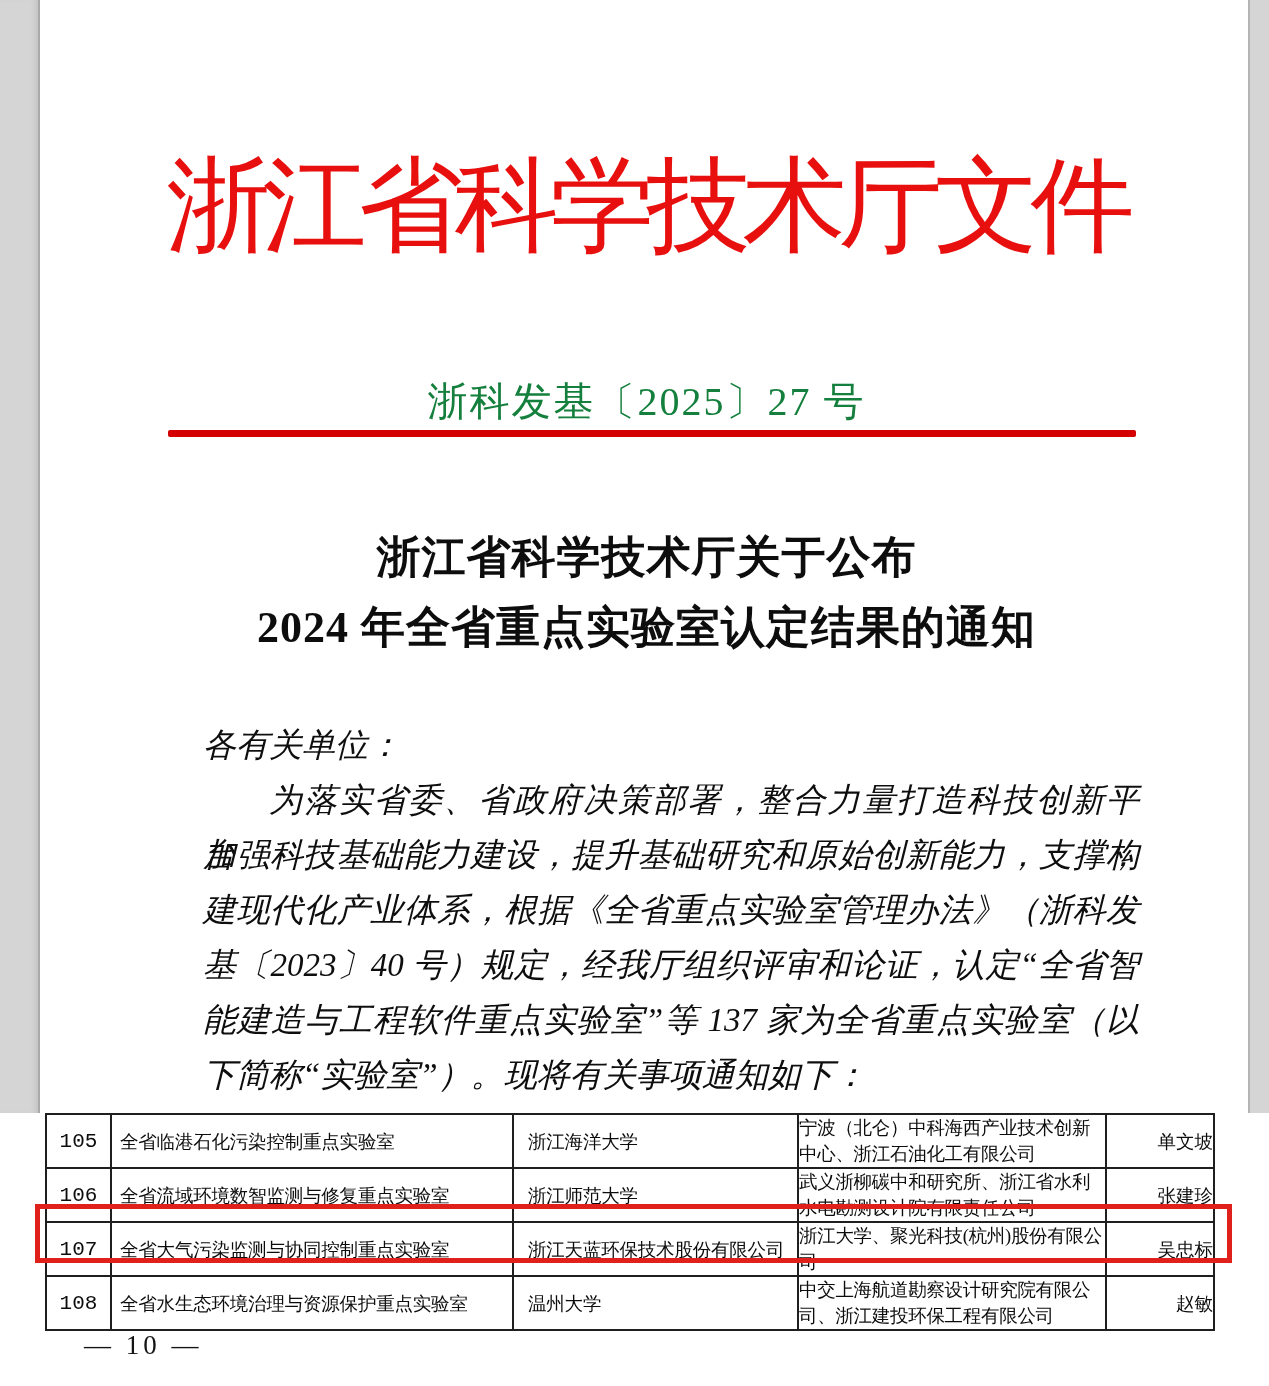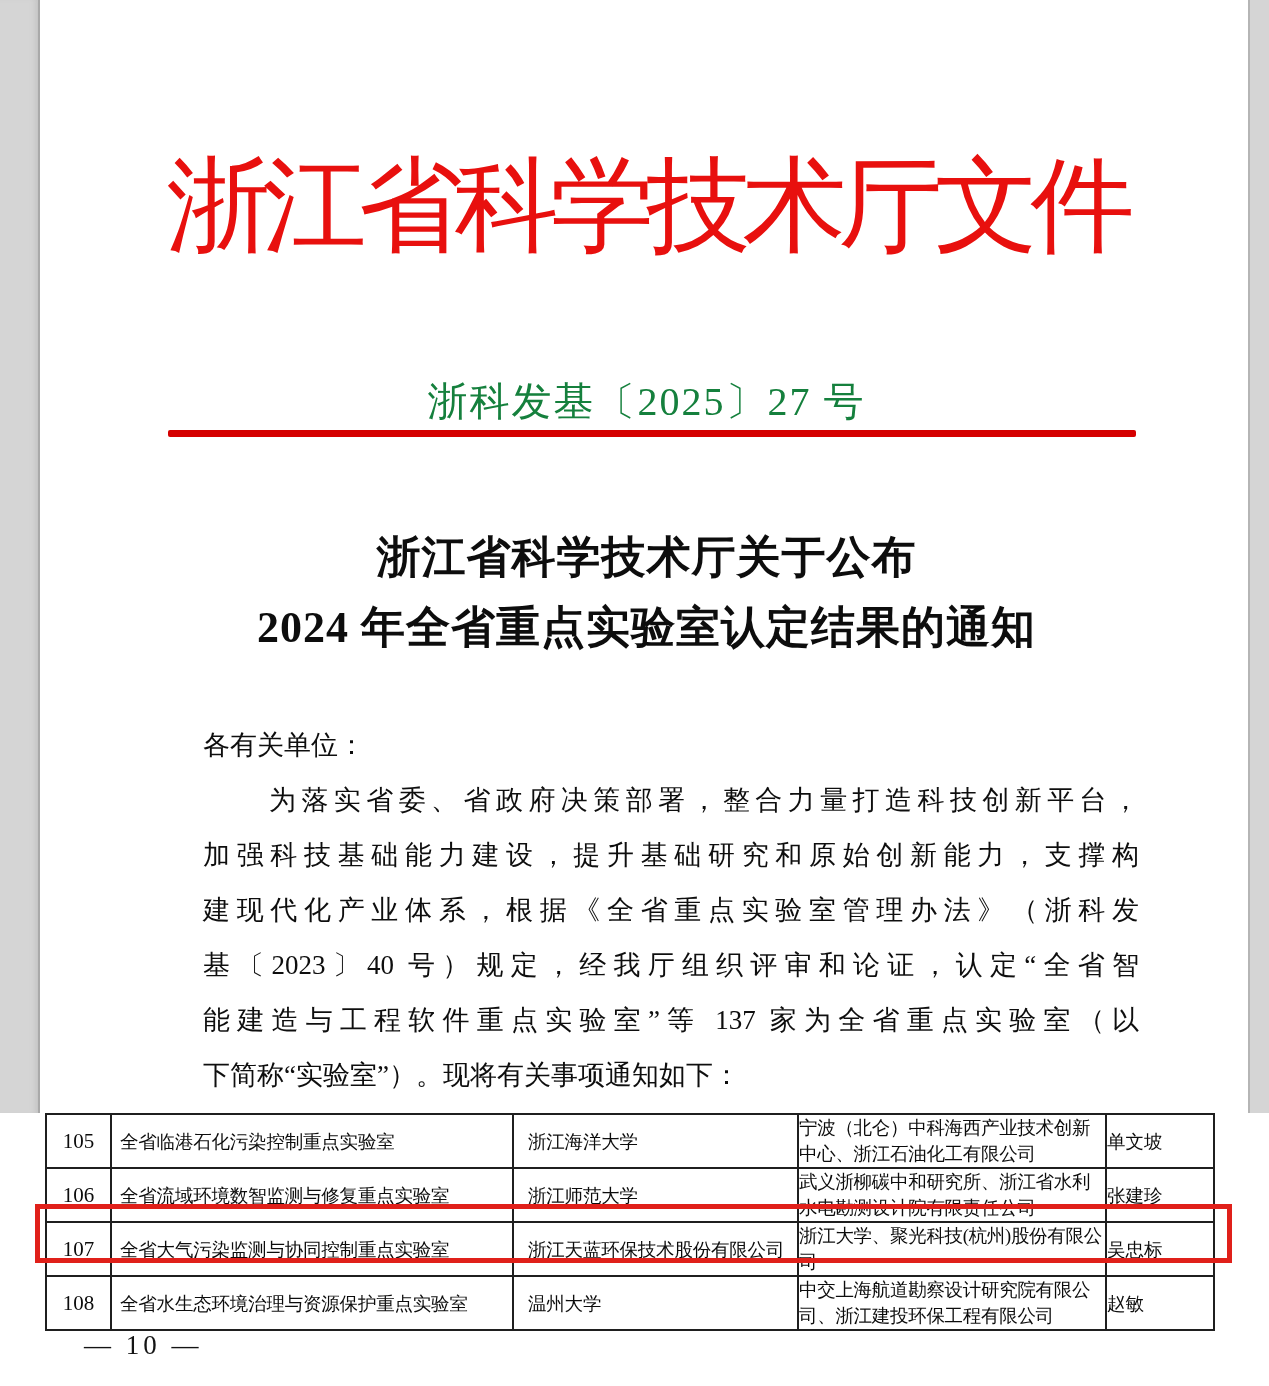--- a/index.html
+++ b/index.html
@@ -42,47 +42,48 @@
     background: var(--line-red, #d50000);
     border-radius: 2px;
   }
   .notice-title { font-weight: 700; color: #0d0d0d; font-size: 44px; letter-spacing: 1px; white-space: nowrap; }
   .notice-line1 { top: 528px; }
   .notice-line2 { top: 598px; }
 
   .body-text {
     position: absolute;
     left: 203px; top: 718px; width: 936px;
-    font-size: 27px;
+    font-size: 33px;
     color: #0e0e0e;
+    font-style: italic;
   }
   .body-line { line-height: 55px; height: 55px; white-space: nowrap; overflow: visible; }
   .body-line.fill { text-align: justify; text-align-last: justify; white-space: normal; }
   .body-line.indent { text-indent: 66px; }
 
   .lab-table {
     position: absolute;
     left: 45px; top: 1113px;
     width: 1168px;
     border-collapse: collapse;
     table-layout: fixed;
     font-size: 18.5px;
     color: #0c0c0c;
   }
   .lab-table td {
     border: 2px solid #1f1f1f;
     vertical-align: middle;
     overflow: hidden;
   }
   .lab-table tr { height: 50px; }
-  .col-no         { width: 65px;  text-align: center; font-size: 21px; font-family: Liberation Serif, serif; margin-top: 28px; }
+  .col-no         { width: 65px;  text-align: center; font-size: 21px; font-family: Liberation Mono, monospace; margin-top: 28px; }
   .col-lab        { width: 402px; padding-left: 8px; letter-spacing: -0.2px; }
   .col-institution{ width: 285px; padding-left: 14px; letter-spacing: -0.2px; }
   .col-partners   { width: 308px;  letter-spacing: -0.3px; line-height: 26px; white-space: pre; }
-  .col-director   { width: 108px; text-align: left; }
+  .col-director   { width: 108px; text-align: right; }
 
   .highlight-box {
     position: absolute;
     left: 35px; top: 1204px;
     width: 1197px; height: 59px;
     border: 5px solid var(--highlight-red, #e0201a);
     pointer-events: none;
   }
   .page-number {
     position: absolute;

